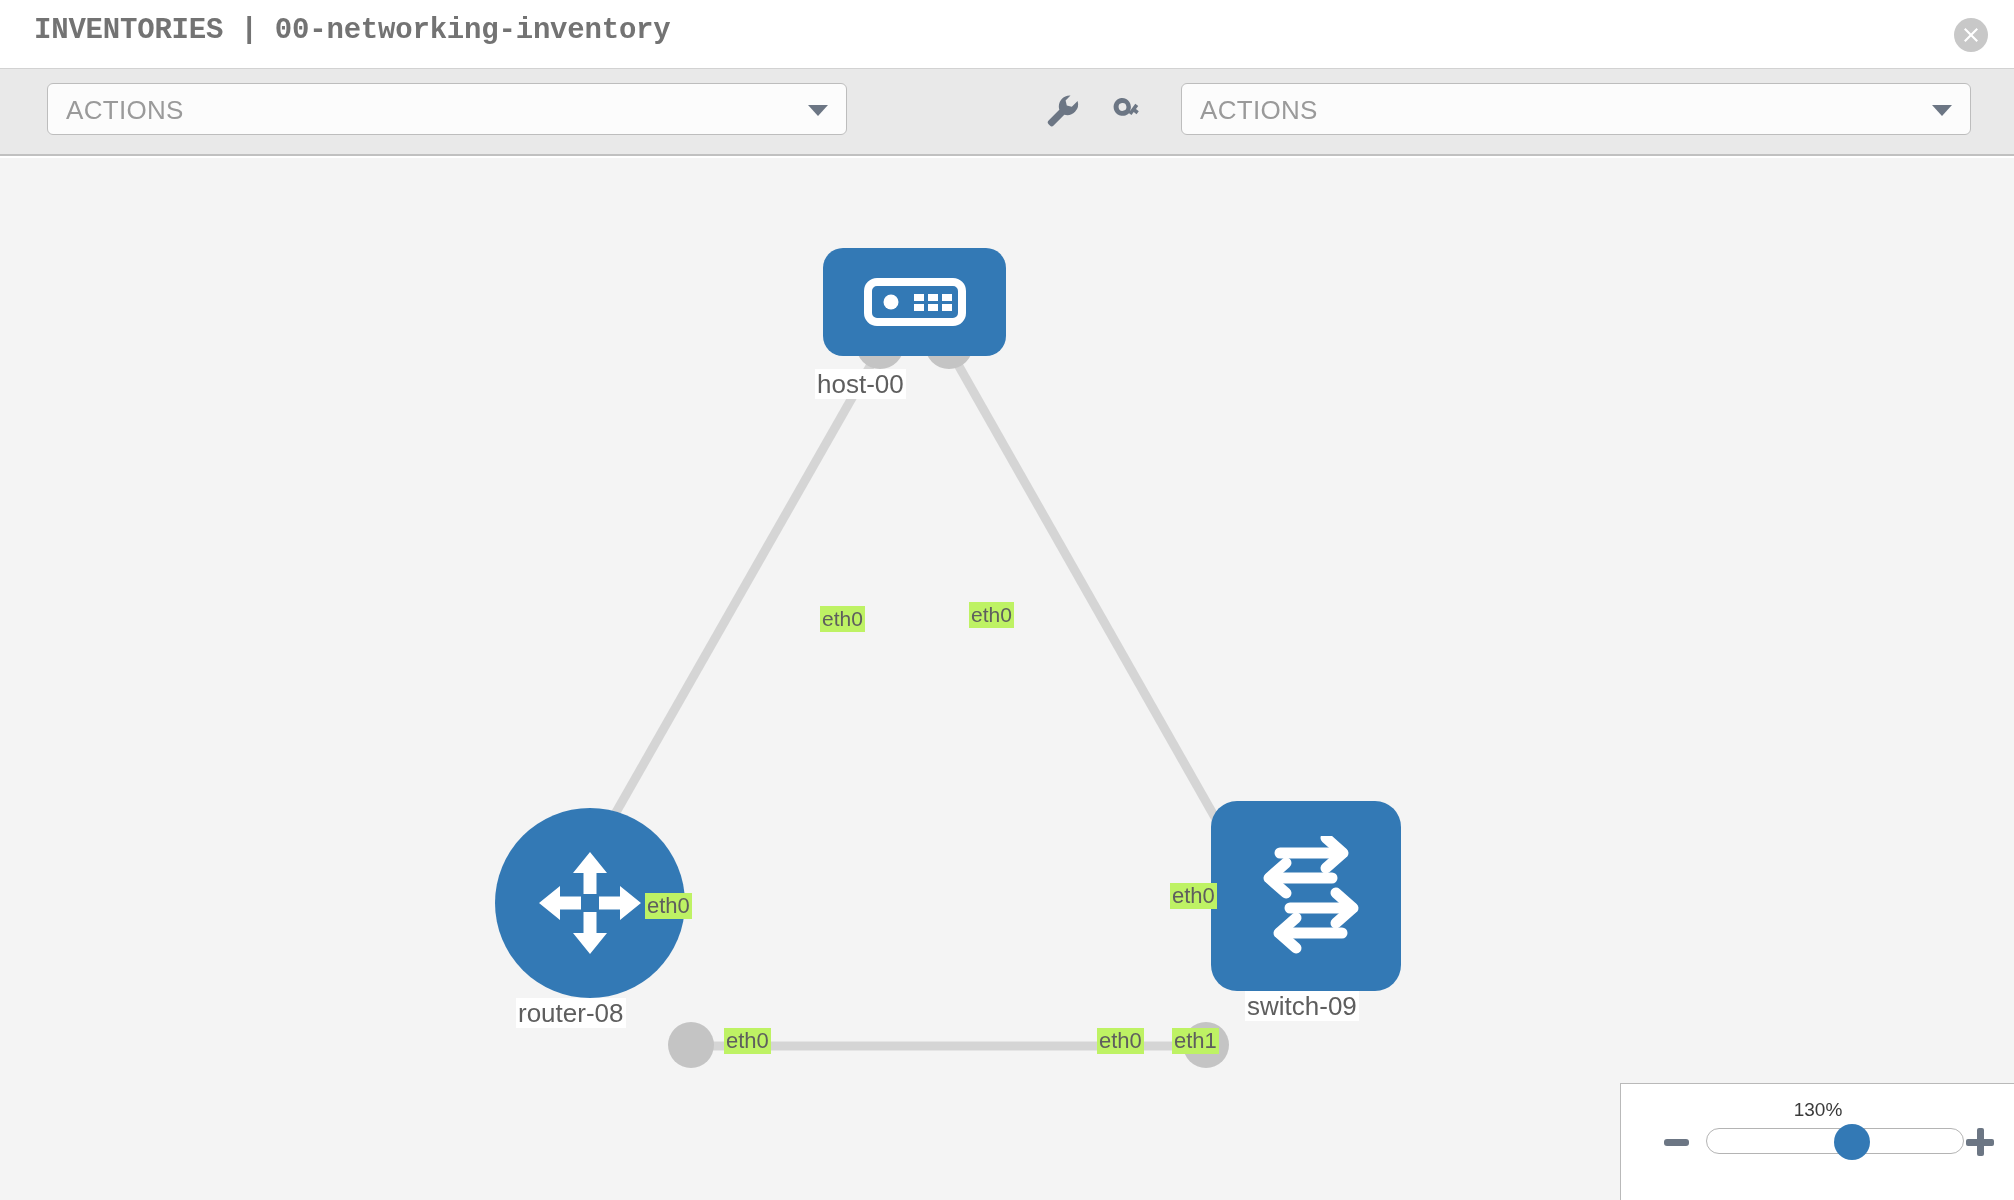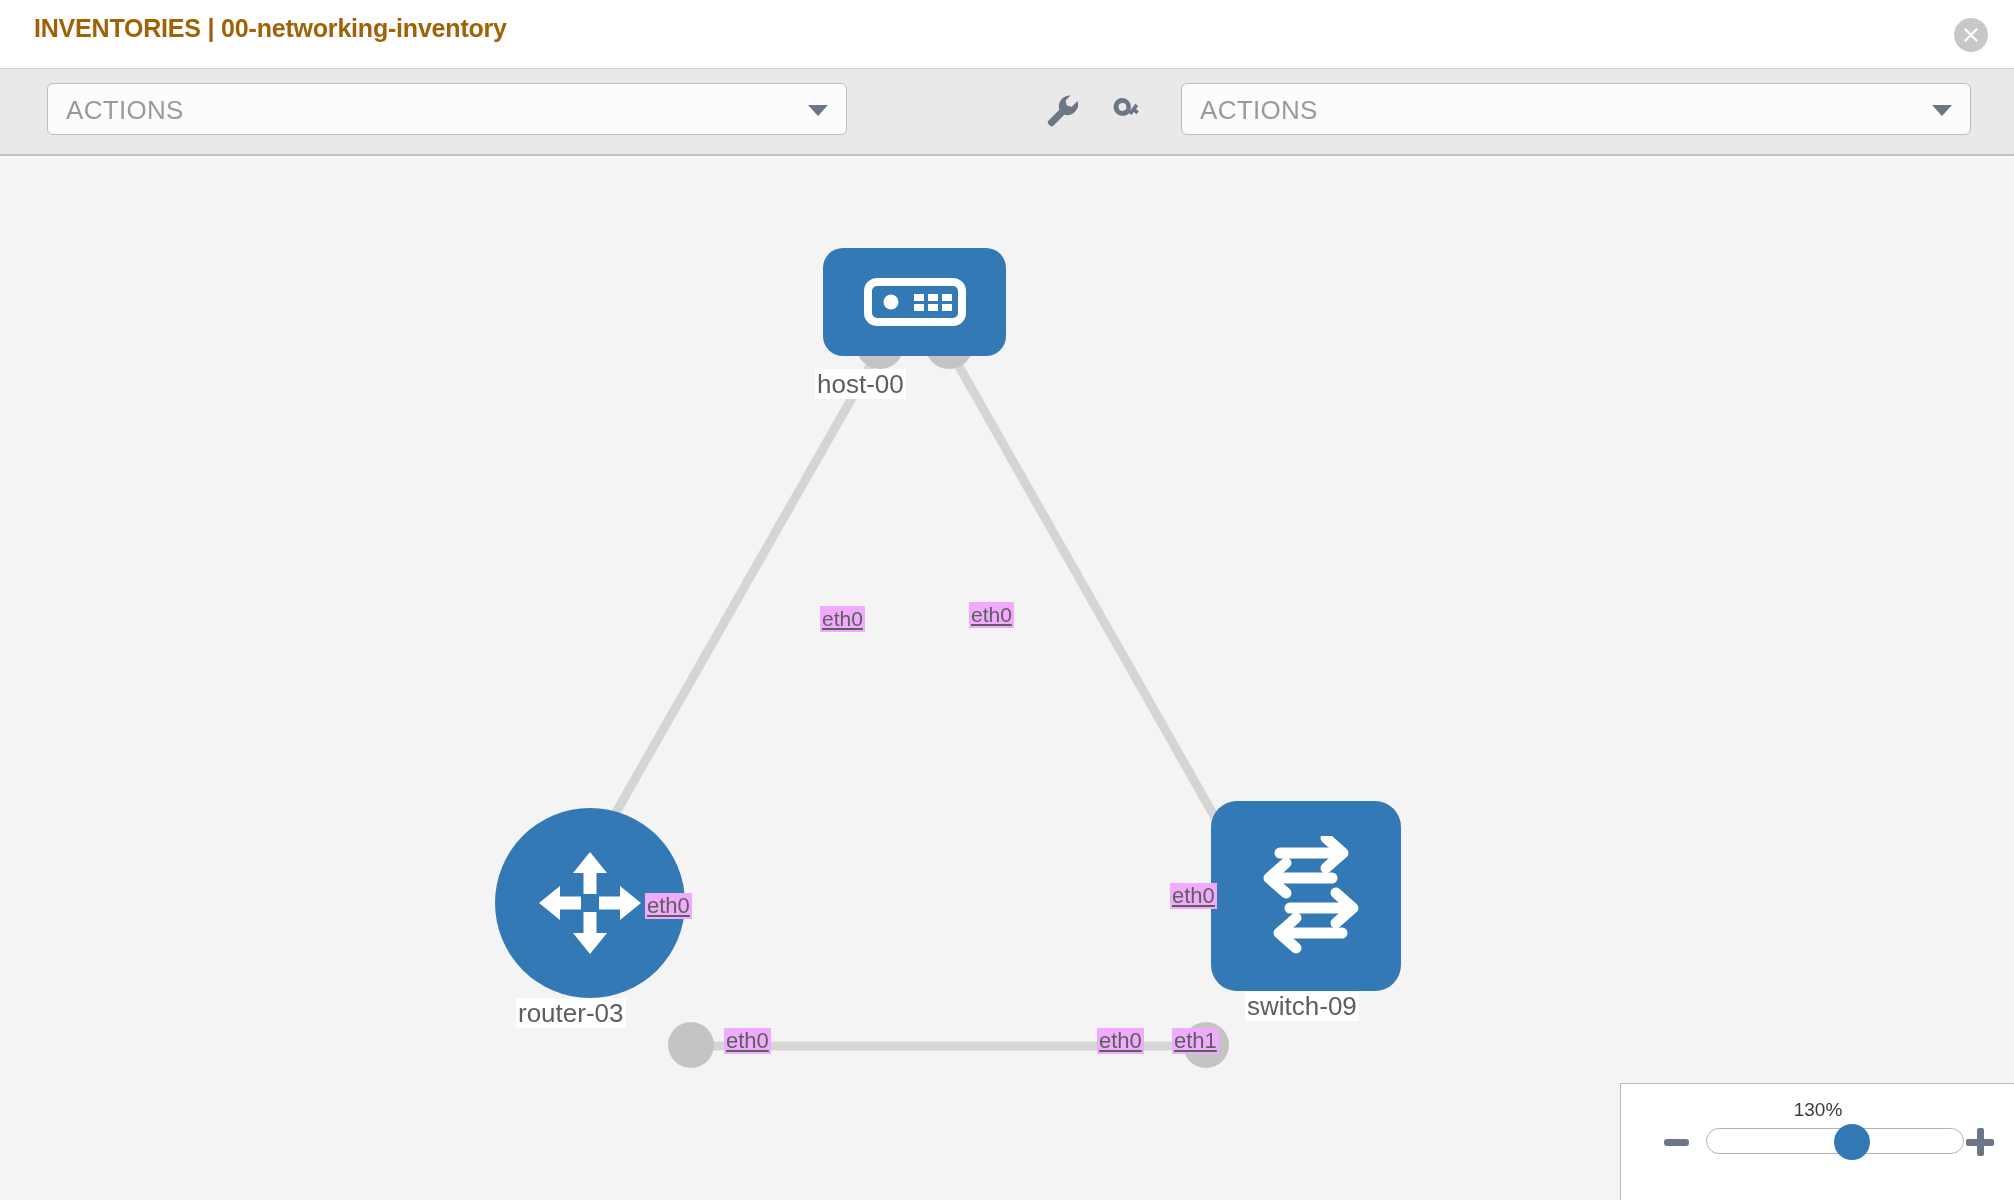--- a/index.html
+++ b/index.html
@@ -17,26 +17,27 @@
   }
 
   
   .header {
     position: absolute; left: 0; top: 0;
     width: 2014px; height: 68px;
     background: #ffffff;
   }
   .page-title {
     position: absolute; left: 34px; top: 14px;
-    font-size: 25px;
+    font-size: 29px;
     font-weight: bold;
     font-stretch: condensed;
-    color: #a16207;
+    color: #737373;
     letter-spacing: -0.2px;
     white-space: nowrap;
+    font-family: Liberation Mono, monospace;
   }
   .close-btn {
     position: absolute; right: 26px; top: 18px;
     width: 34px; height: 34px;
     border-radius: 50%;
     background: #c8c8c8;
     cursor: pointer;
   }
   .close-btn svg { display: block; }
 
@@ -117,26 +118,25 @@
   .connector {
     position: absolute;
     background: #c4c4c4;
     border-radius: 50%;
     z-index: 4;
   }
   .edge-label {
     position: absolute;
     font-size: 22px;
     color: #5e5e5e;
-    background: #f0abfc;
+    background: #bef264;
     white-space: nowrap;
     padding: 0 2px;
     line-height: 26px;
     z-index: 7;
-    text-decoration: underline;
   }
   .edge-label.small { font-size: 21px; }
 
   
   .zoom-panel {
     position: absolute;
     left: 1620px; top: 1083px;
     width: 394px; height: 117px;
     background: #ffffff;
     border-top: 1px solid #b9b9b9;
@@ -265,21 +265,21 @@
             <path d="M59 8 L76 29 L65.5 29 L65.5 50 L52.5 50 L52.5 29 L42 29 Z"></path>
 
             <path d="M59 110 L42 89 L52.5 89 L52.5 68 L65.5 68 L65.5 89 L76 89 Z"></path>
 
             <path d="M8 59 L29 42 L29 52.5 L50 52.5 L50 65.5 L29 65.5 L29 76 Z"></path>
 
             <path d="M110 59 L89 76 L89 65.5 L68 65.5 L68 52.5 L89 52.5 L89 42 Z"></path>
           </g>
         </svg>
       </div>
-      <div class="node-label" style="left:21px; top:190px;">router-03</div>
+      <div class="node-label" style="left:21px; top:190px;">router-08</div>
     </div>
 
     <div class="connector" style="left:1212px; top:755px; width:48px; height:48px;"></div>
     <div class="connector" style="left:1183px; top:864px; width:46px; height:46px;"></div>
 
     <div class="node" style="left:1211px; top:643px;">
       <div class="node-shape" style="left:0; top:0; width:190px; height:190px; border-radius:26px;">
         <svg width="120" height="120" viewBox="0 0 120 120">
           <g stroke="#ffffff" stroke-width="11" fill="none" stroke-linecap="round" stroke-linejoin="round">
 

